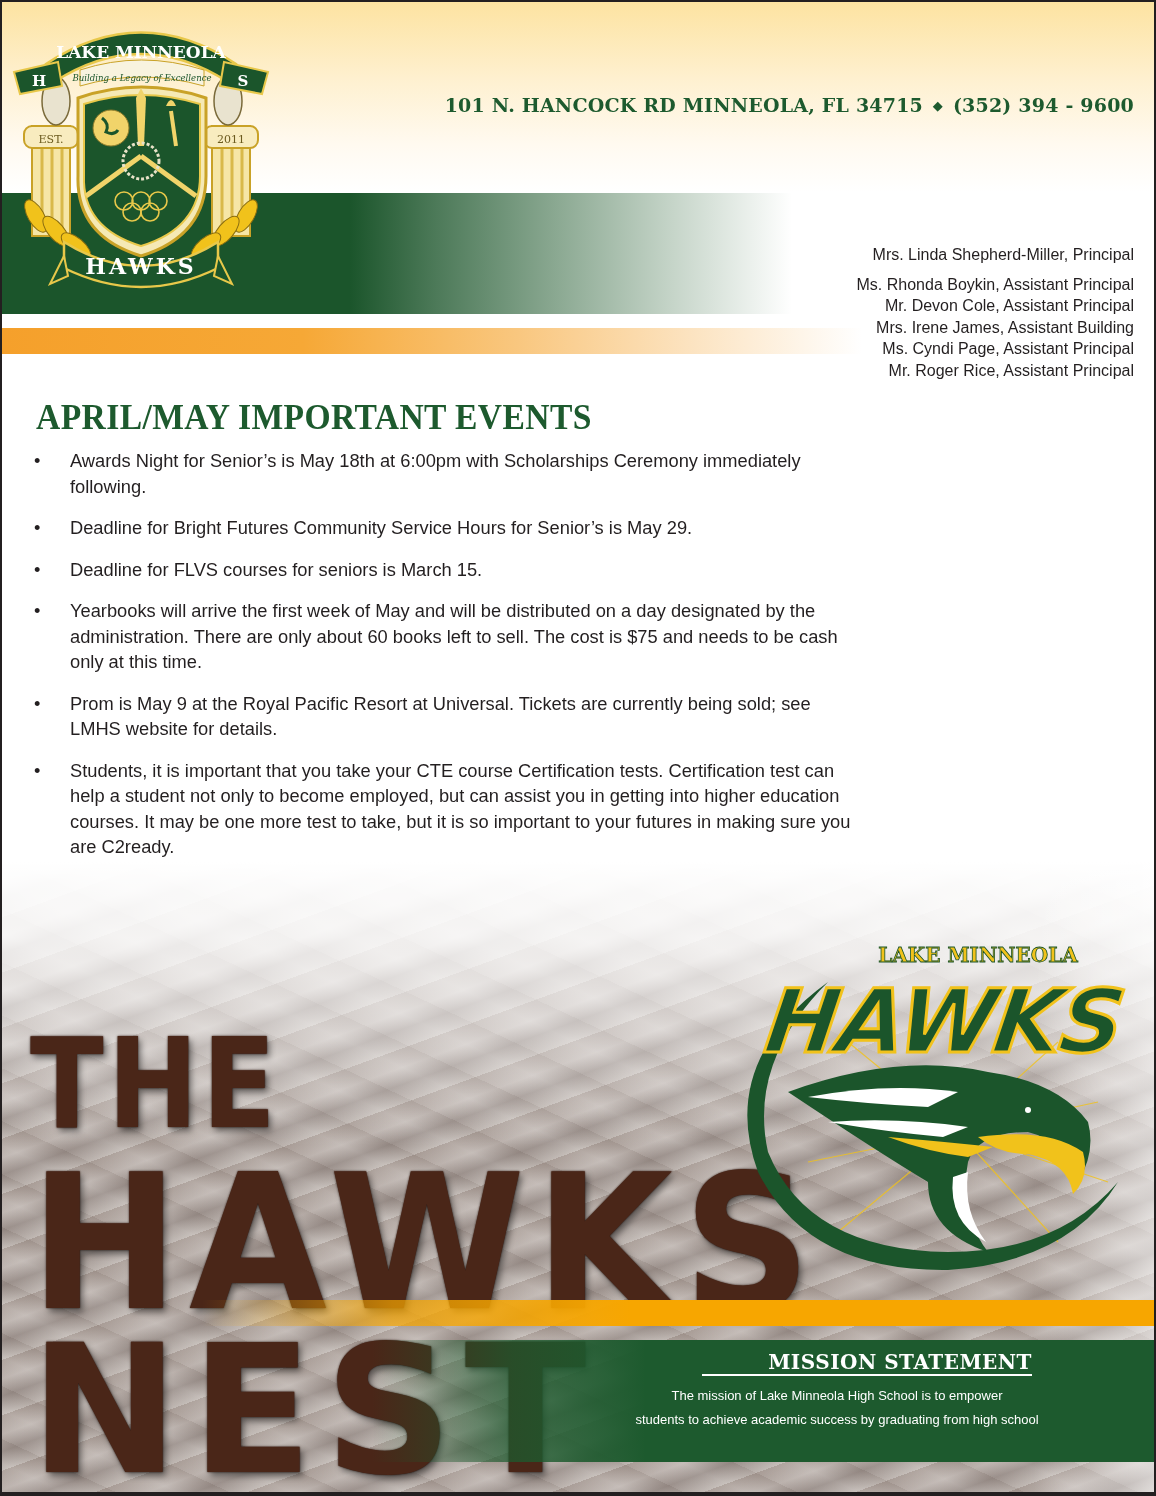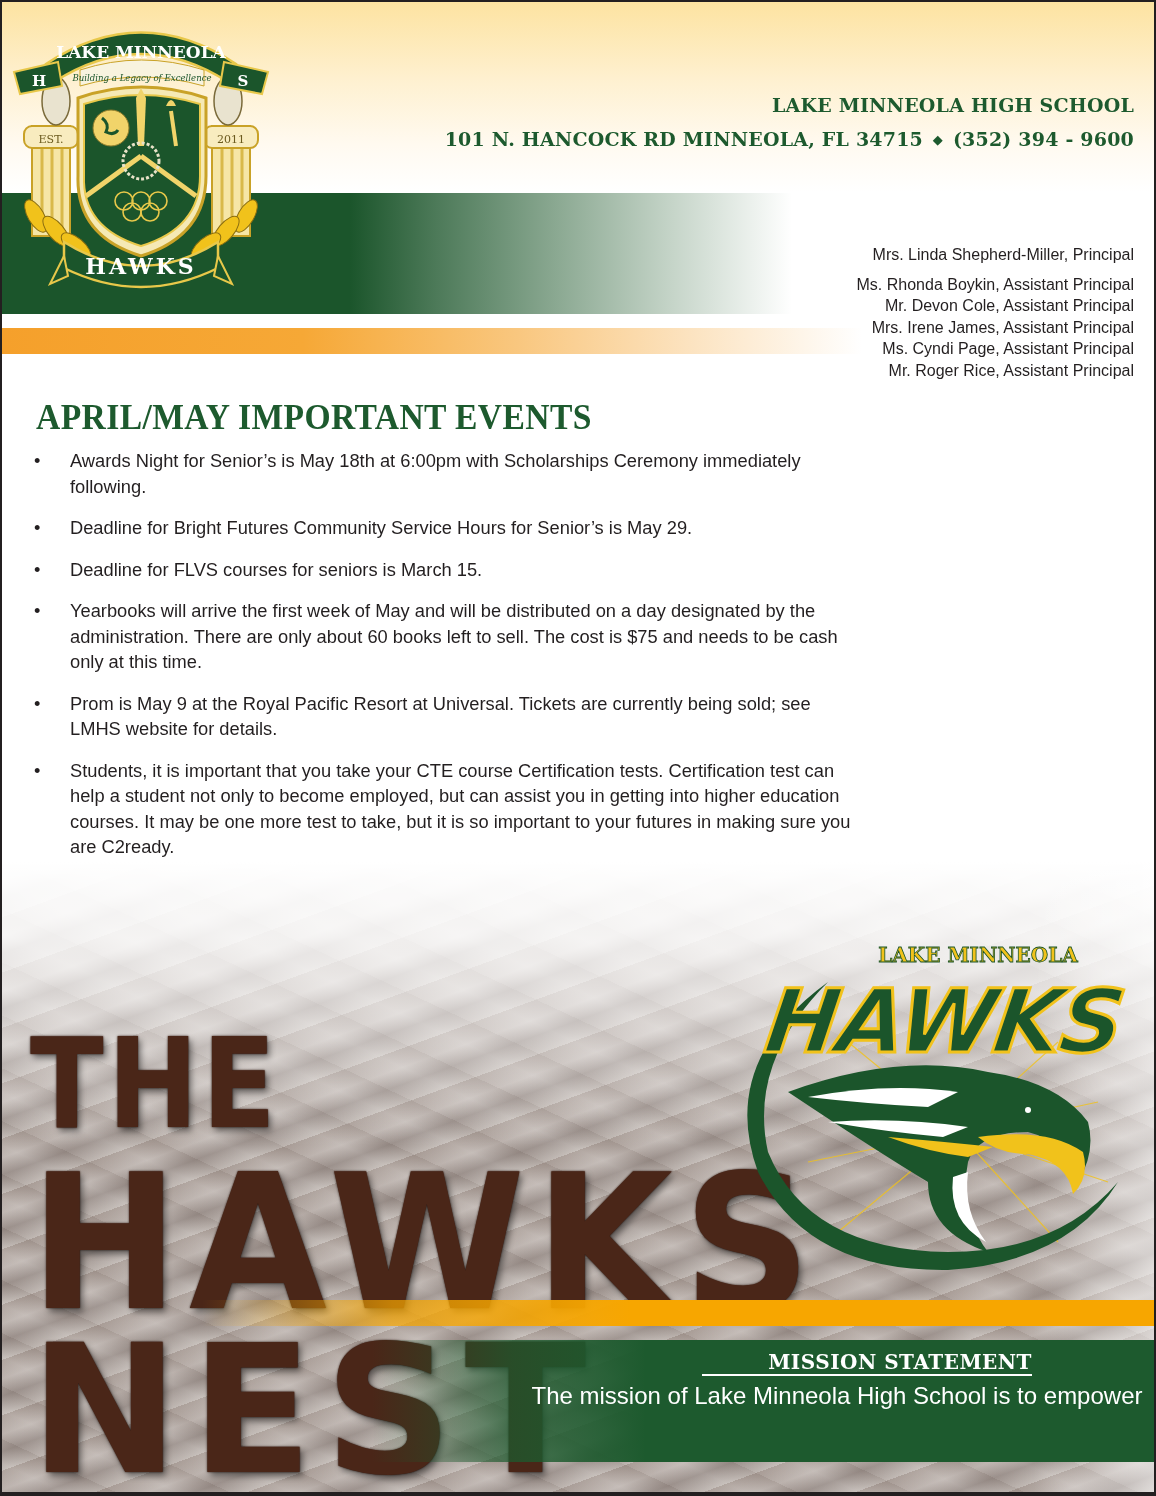--- a/index.html
+++ b/index.html
@@ -84,21 +84,21 @@
       background: linear-gradient(to right, rgba(29,90,46,0) 0%, rgba(29,90,46,0.75) 18%, #1d5a2e 35%, #1d5a2e 100%);
       color: #ffffff; text-align: right; padding-right: 18px;
     }
     .mission-title {
       position: absolute; left: 330px; top: 10px; width: 330px; 
       font-family: "DejaVu Serif", serif; font-weight: bold; font-size: 20px; letter-spacing: 0.5px;
       border-bottom: 2px solid #ffffff; padding-bottom: 0;
     }
     .mission-text {
       position: absolute; left: 150px; top: 44px; width: 630px; text-align: center;
-      font-family: "Liberation Sans", sans-serif; font-size: 24px; line-height: 24px;
+      font-family: "Liberation Sans", sans-serif; font-size: 13px; line-height: 24px;
     }
   </style>
 </head>
 <body>
 
 <div class="page">
   <div class="hdr-top"></div>
   <div class="green-band"></div>
   <div class="orange-band"></div>
 
@@ -162,33 +162,32 @@
     <text x="33" y="80" font-family="DejaVu Serif, serif" font-weight="bold" font-size="15" fill="#fff" text-anchor="middle">H</text>
     <text x="237" y="80" font-family="DejaVu Serif, serif" font-weight="bold" font-size="15" fill="#fff" text-anchor="middle">S</text>
 
     <path d="M58 236 Q135 284 212 236 L212 262 Q135 300 58 262 Z" fill="#1b552b" stroke="#e8c84a" stroke-width="2.5"></path>
     <path d="M58 250 L44 278 L62 270 Z" fill="#1b552b" stroke="#e8c84a" stroke-width="2"></path>
     <path d="M212 250 L226 278 L208 270 Z" fill="#1b552b" stroke="#e8c84a" stroke-width="2"></path>
     <text x="135" y="268" font-family="DejaVu Serif, serif" font-weight="bold" font-size="22" fill="#ffffff" text-anchor="middle" letter-spacing="3">HAWKS</text>
   </svg>
 
   <div class="masthead">
-    <div>LAKE MINNEOLA HIGH SCHOOL</div>
     <div>
       <span>101 N. HANCOCK RD MINNEOLA, FL 34715</span>
       <span class="diamond">◆</span>
       <span>(352) 394 - 9600</span>
     </div>
   </div>
 
   <div class="staff">
     <div class="principal">Mrs. Linda Shepherd-Miller, Principal</div>
     <div>Ms. Rhonda Boykin, Assistant Principal</div>
     <div>Mr. Devon Cole, Assistant Principal</div>
-    <div>Mrs. Irene James, Assistant Principal</div>
+    <div>Mrs. Irene James, Assistant Building</div>
     <div>Ms. Cyndi Page, Assistant Principal</div>
     <div>Mr. Roger Rice, Assistant Principal</div>
   </div>
 
   <h1 class="events-title">APRIL/MAY IMPORTANT EVENTS</h1>
   <ul class="events">
     <li>
       <span class="bullet">•</span>
       <b>Awards Night for Senior’s is May 18th at 6:00pm</b><span> with Scholarships Ceremony immediately following.</span>
     </li>
@@ -247,15 +246,16 @@
 
     <text x="250" y="30" font-family="DejaVu Serif, serif" font-weight="bold" font-size="20" fill="#f1c21b" stroke="#1b552b" stroke-width="0.8" text-anchor="middle">LAKE MINNEOLA</text>
     <text x="215" y="120" font-family="DejaVu Sans, sans-serif" font-weight="bold" font-style="italic" font-size="88" fill="#1b552b" stroke="#f1c21b" stroke-width="3" text-anchor="middle" letter-spacing="-2" transform="skewX(-8) translate(14 0)">HAWKS</text>
   </svg>
 
   <div class="orange-strip"></div>
   <div class="mission">
     <div class="mission-title">MISSION STATEMENT</div>
     <div class="mission-text">
       <div>The mission of Lake Minneola High School is to empower</div>
+      <div>students to achieve academic success by graduating from high school</div>
     </div>
   </div>
 </div>
 
 </body></html>

